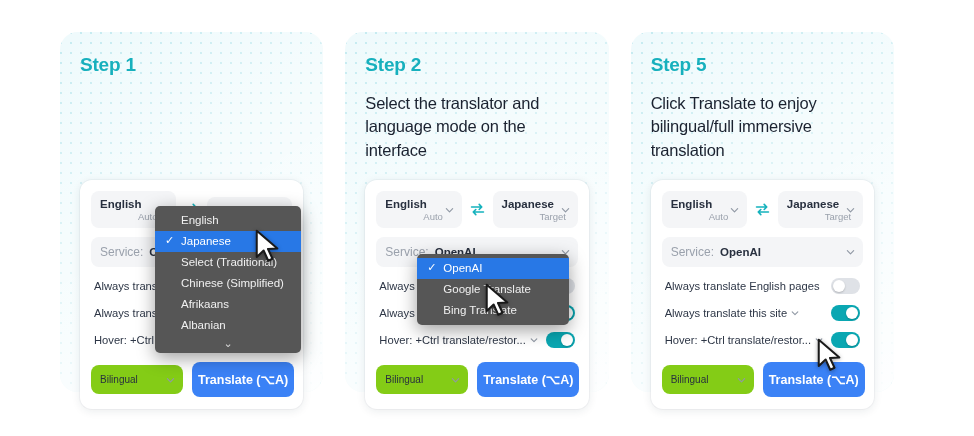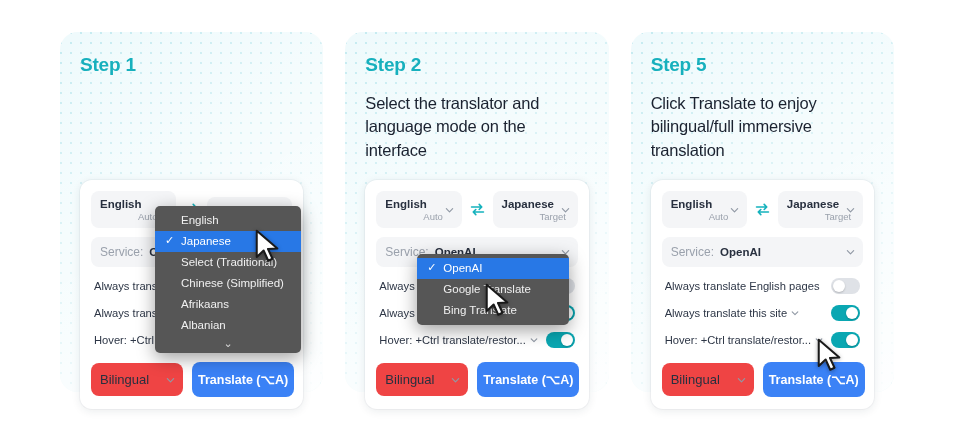--- a/index.html
+++ b/index.html
@@ -184,25 +184,25 @@
 
   .bottom-row {
     display: flex;
     align-items: center;
     gap: 9px;
     margin-top: 14px;
   }
 
   .mode-select {
     flex: 0 0 92px;
-    background: #ef4444;
+    background: #84cc16;
     border-radius: 8px;
     padding: 9px 9px;
     position: relative;
-    font-size: 13px;
+    font-size: 10px;
     color: #28303f;
     font-weight: 500;
   }
 
   .translate-btn {
     flex: 1;
     background: #3b82f6;
     color: #ffffff;
     border: none;
     border-radius: 8px;

